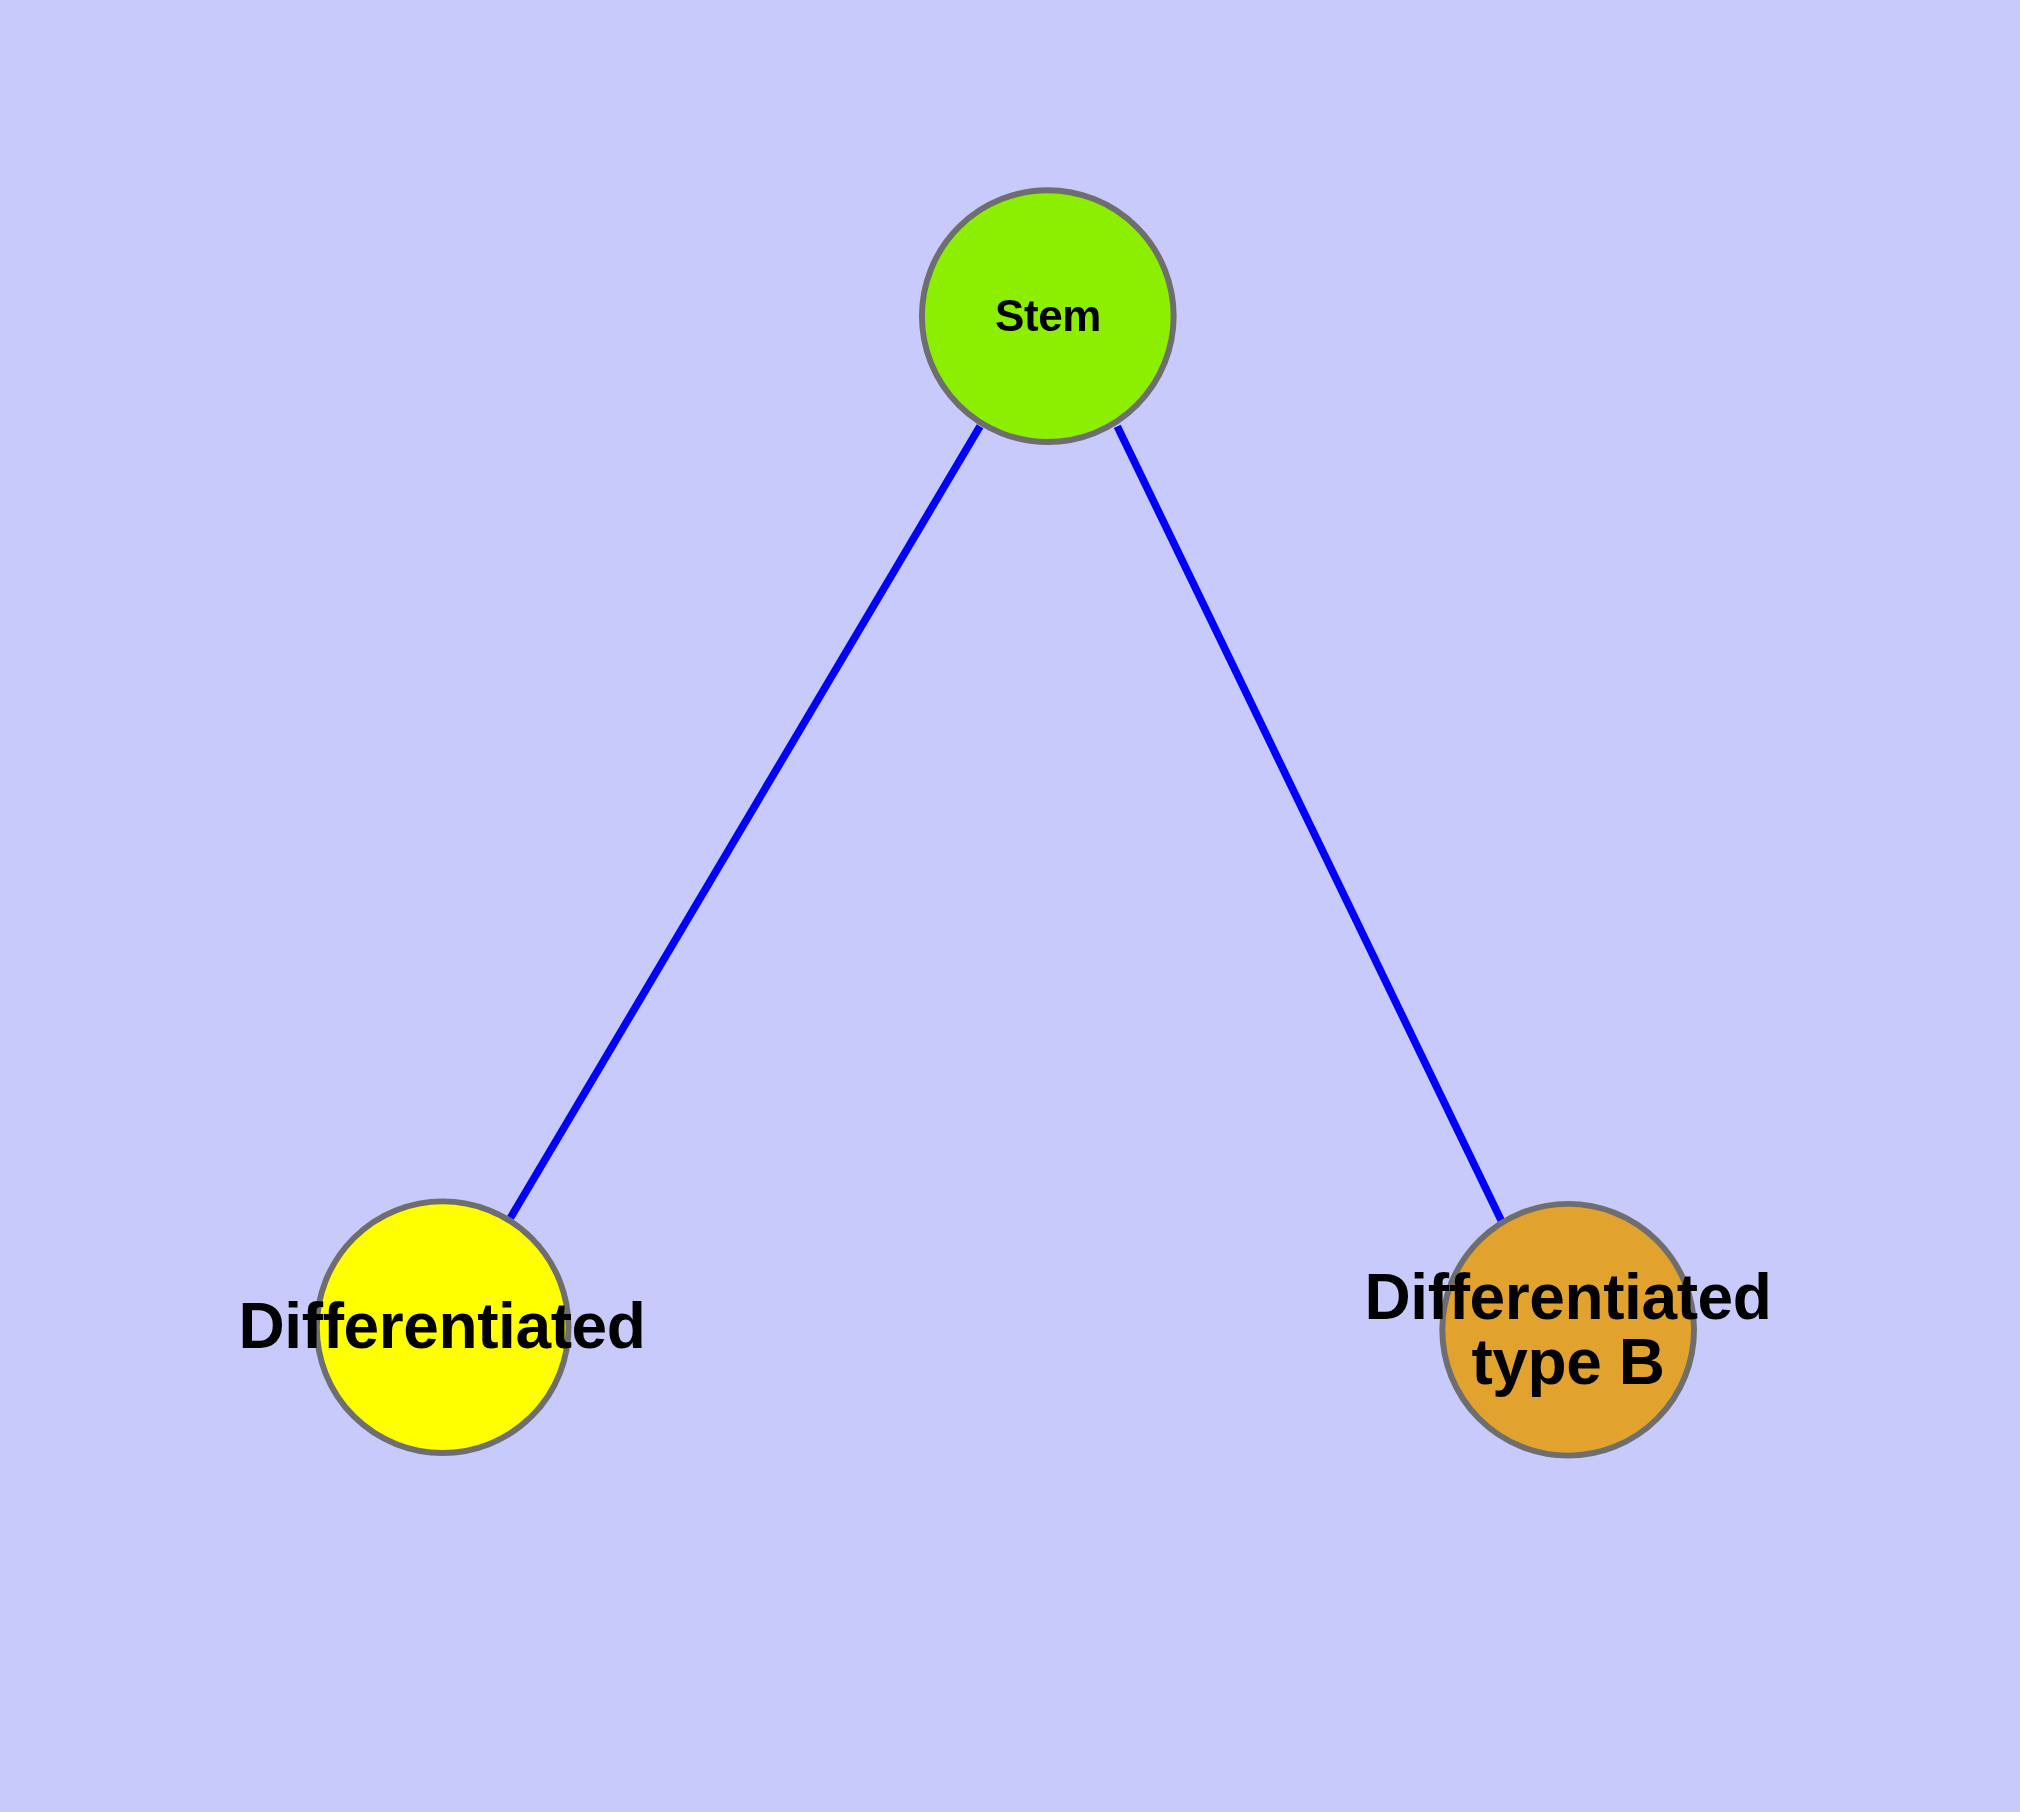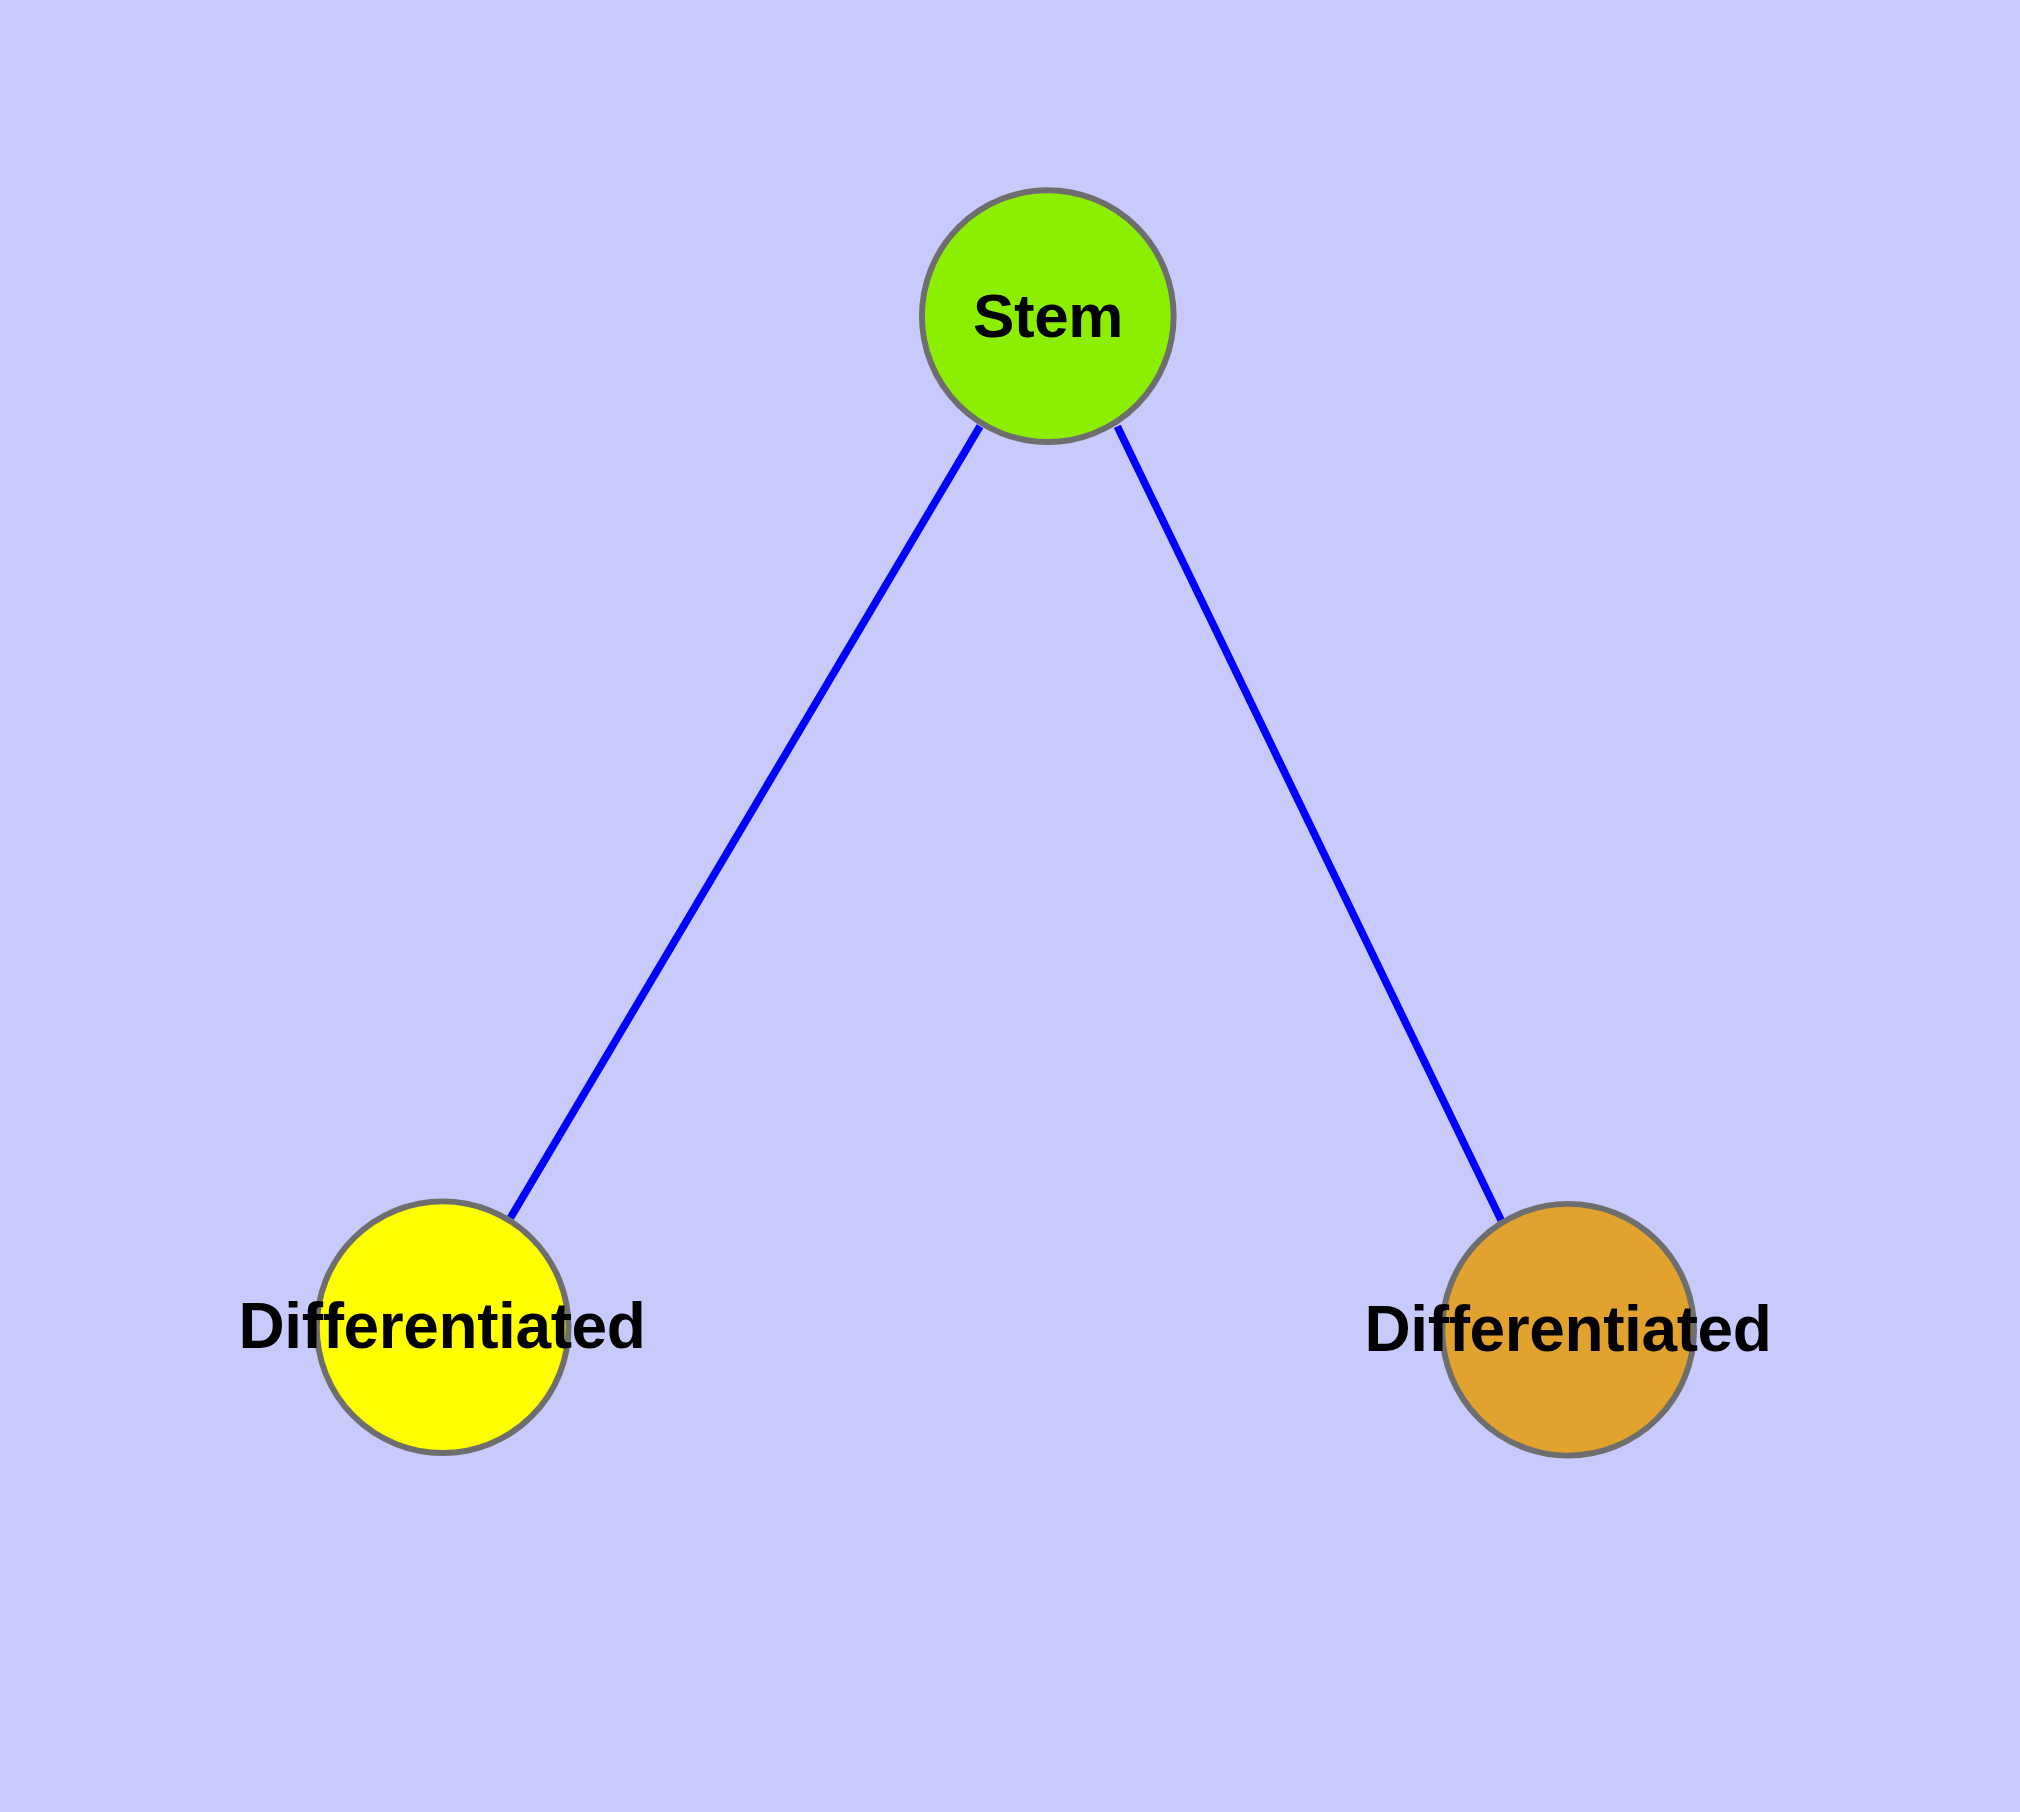--- a/index.html
+++ b/index.html
@@ -35,21 +35,21 @@
     font-weight: bold;
     color: #000000;
     white-space: nowrap;
     line-height: 1.02;
     letter-spacing: -0.4px;
     transform: translate(-50%, -50%);
     pointer-events: none;
     -webkit-font-smoothing: antialiased;
   }
   .node-label .line { display: block; }
-  #label-stem   { font-size: 62px; }
+  #label-stem   { font-size: 44px; }
   #label-diff-a { font-size: 64px; }
   #label-diff-b { font-size: 64px; }
 </style>
 </head>
 <body>
 
 <div id="canvas" style="width: 2021px; height: 1812px;">
 
   <div id="graph-bg" style="background: rgb(200, 202, 252); width: 2021px; height: 1812px;"></div>
 
@@ -66,16 +66,17 @@
   </svg>
 
   <div class="node-label" id="label-stem" style="left: 1048px; top: 316px; color: rgb(0, 0, 0);">
       <span class="line">Stem</span>
     </div>
   <div class="node-label" id="label-diff-a" style="left: 442px; top: 1327px; color: rgb(0, 0, 0);">
       <span class="line">Differentiated</span>
     </div>
   <div class="node-label" id="label-diff-b" style="left: 1568px; top: 1330px; color: rgb(0, 0, 0);">
       <span class="line">Differentiated</span>
+      <span class="line">type B</span>
     </div>
 
 </div>
 
 
 </body></html>

